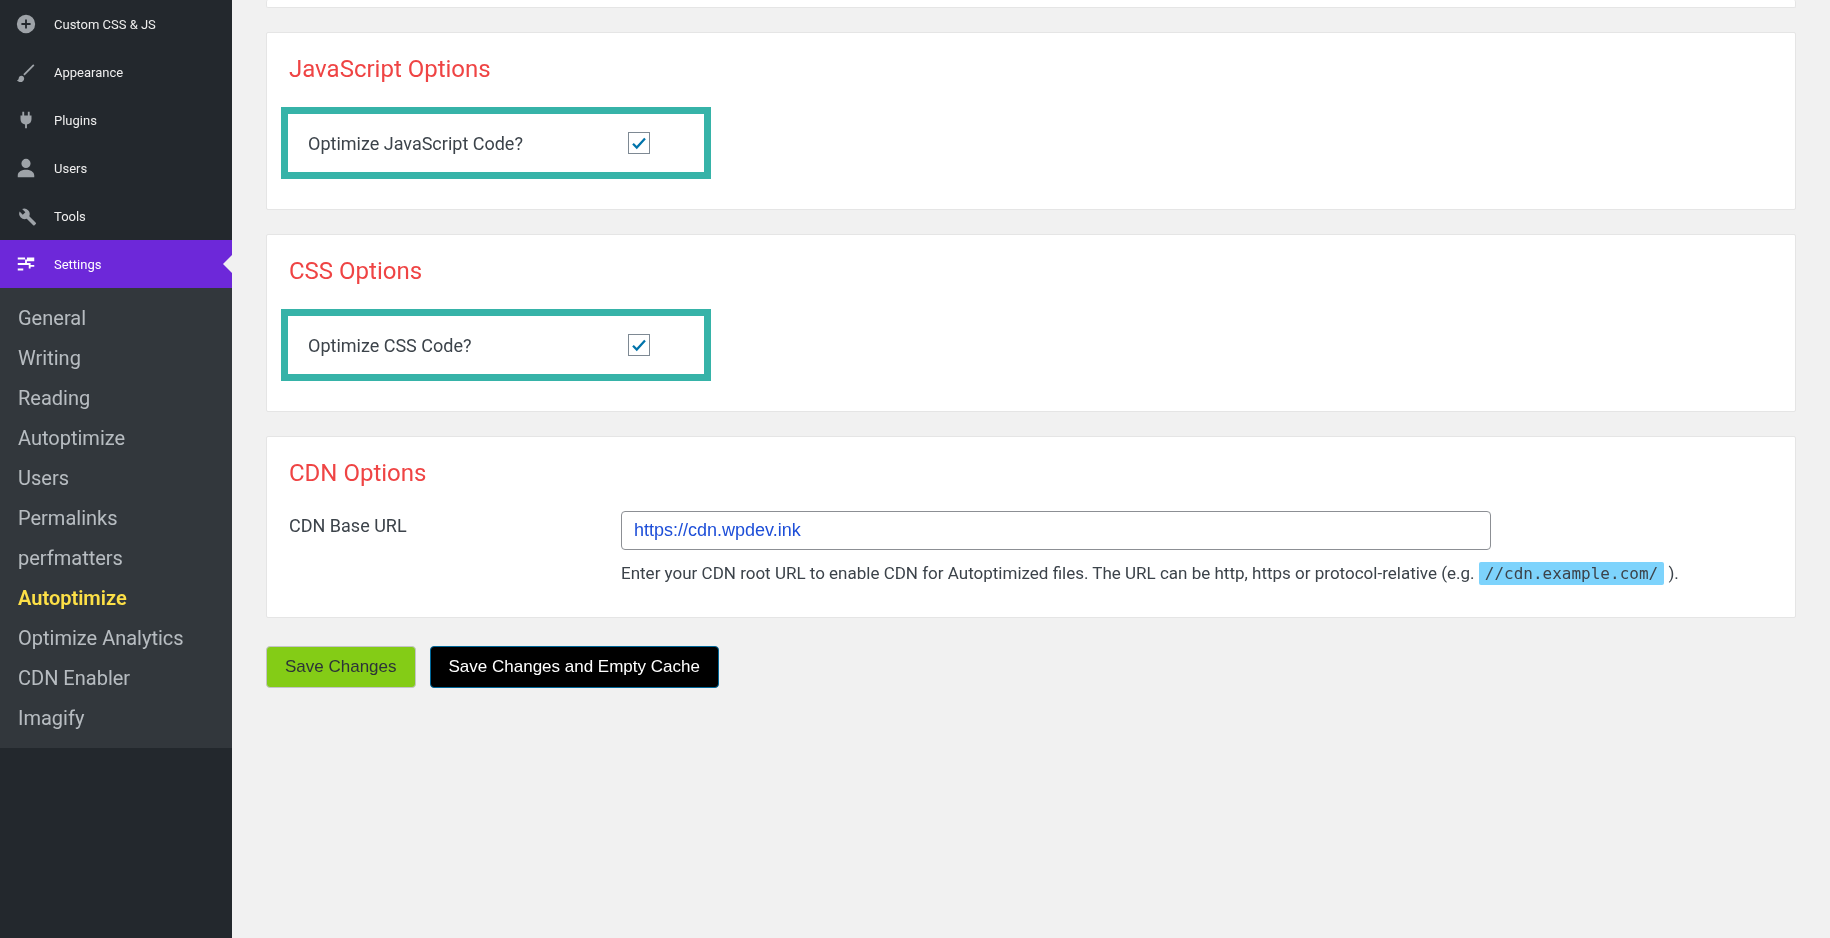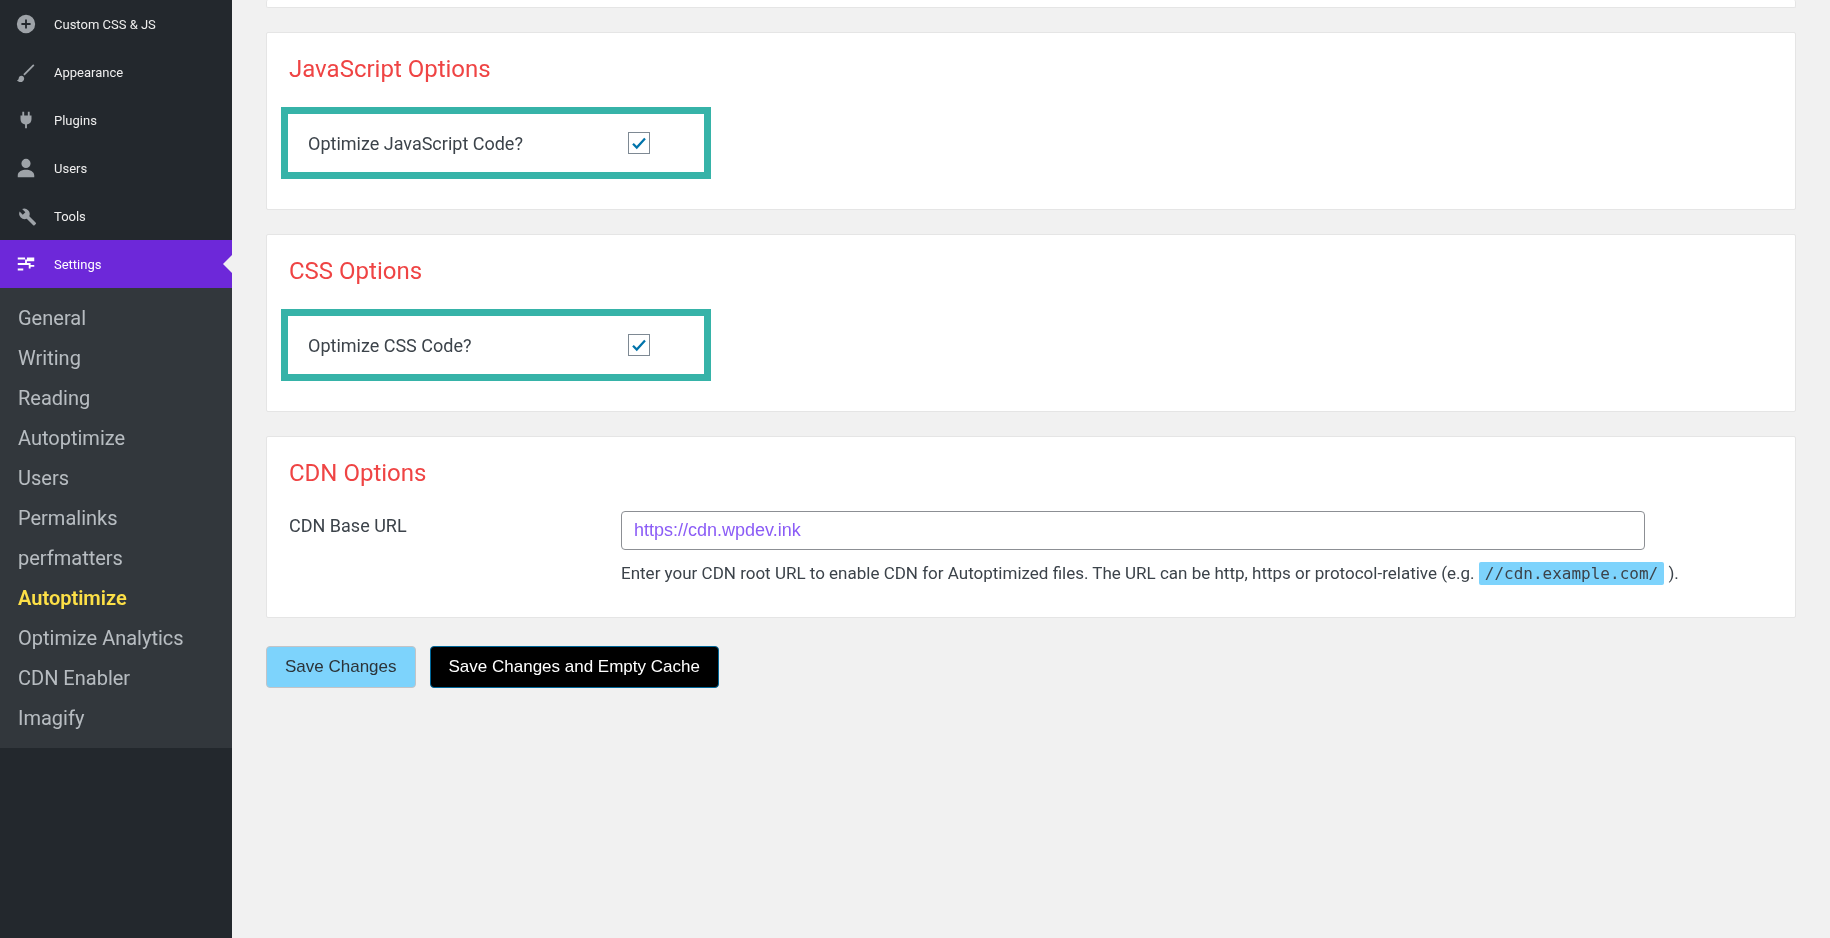--- a/index.html
+++ b/index.html
@@ -119,27 +119,27 @@
     border: 1px solid #7e8993;
     background: #fff;
     display: inline-flex;
     align-items: center;
     justify-content: center;
     cursor: pointer;
   }
   .checkbox svg { width: 18px; height: 18px; fill: none; stroke: #0073aa; stroke-width: 3; }
 
   .text-input {
-    width: 1024px;
+    width: 870px;
     max-width: 100%;
     font-size: 18px;
     padding: 8px 12px;
     border: 1px solid #8c8f94;
     border-radius: 4px;
-    color: #8b5cf6;
+    color: #1d4ed8;
     background: #fff;
   }
   .field-help {
     font-size: 17px;
     color: #3c434a;
     line-height: 1.55;
     margin-top: 10px;
   }
   .field-help code {
     background: #7dd3fc;
@@ -155,21 +155,21 @@
     margin-top: 28px;
   }
   .btn {
     font-size: 17px;
     border-radius: 4px;
     padding: 10px 18px;
     cursor: pointer;
     line-height: 1.2;
   }
   .btn-secondary {
-    background: #7dd3fc;
+    background: #84cc16;
     border: 1px solid #c3c4c7;
     color: #2c3338;
   }
   .btn-primary {
     background: #000000;
     border: 1px solid #006799;
     color: #fff;
   }
 </style>
 </head>

